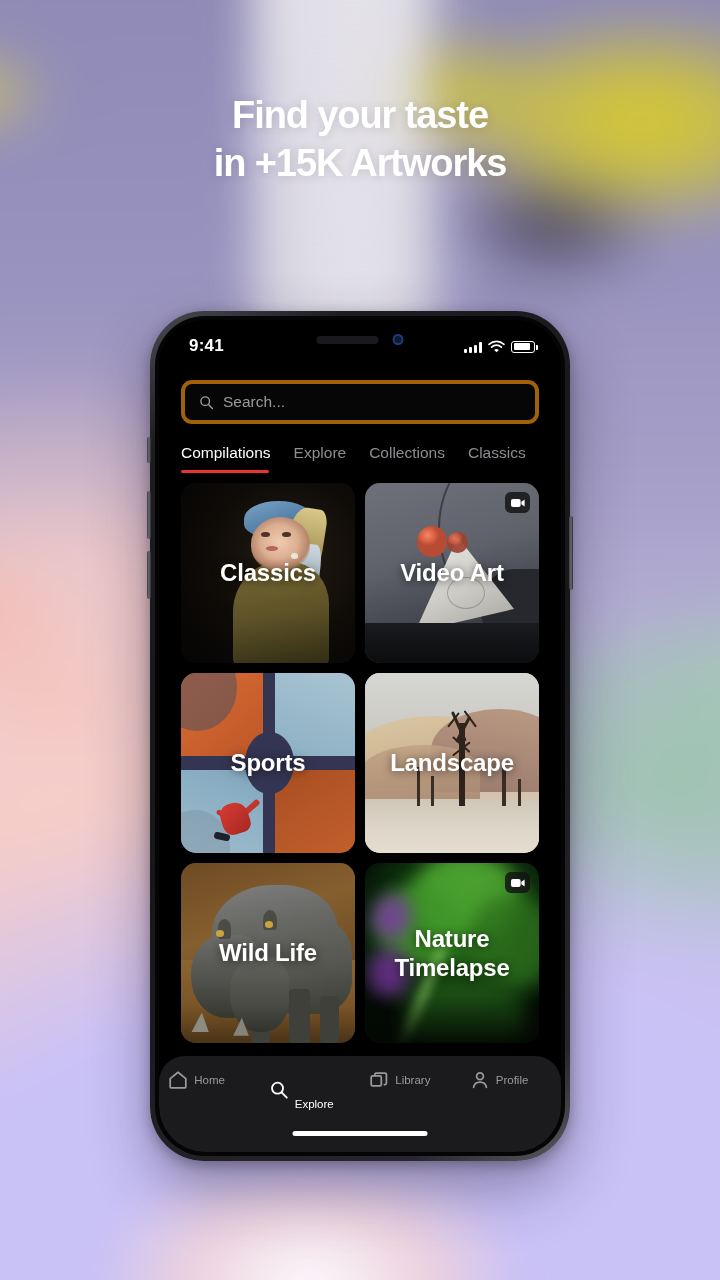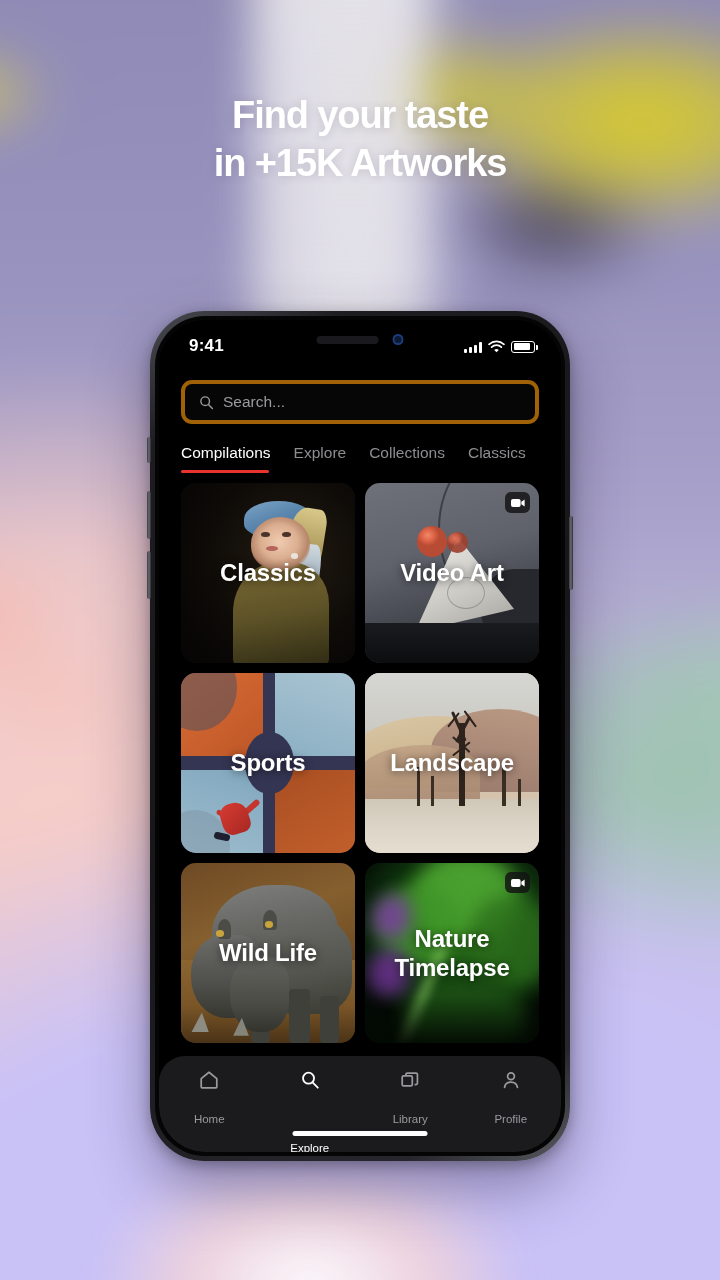--- a/index.html
+++ b/index.html
@@ -284,21 +284,21 @@
   .nt-stem { position:absolute; left:30%; bottom:-6%; width:6%; height:62%; background:#8fd16a; opacity:.55; filter:blur(5px); transform:rotate(22deg); }
   .nt-dark { position:absolute; left:0; right:0; bottom:0; height:26%; background:linear-gradient(180deg, rgba(4,12,4,0) 0%, rgba(2,8,2,0.9) 100%); }
 
   
   .tabbar {
     position:absolute; left:0; right:0; bottom:0; height:96px;
     background:#1b1b1d; border-radius:26px 26px 46px 46px;
     display:flex; align-items:flex-start; justify-content:space-around;
     padding-top:13px;
   }
-  .nav-item { display:flex; flex-direction:column; align-items:center; gap:22px; width:84px; }
+  .nav-item { display:flex; flex-direction:row; align-items:center; gap:5px; width:84px; }
   .nav-label { font-size:11.5px; color:#9a9a9e; }
   .nav-item.active .nav-label { color:#fff;margin-top:29px; }
   .nav-item.active svg { stroke:#fff; }
   .nav-item svg { stroke:#9a9a9e; }
   .home-ind {
     position:absolute; left:50%; transform:translateX(-50%); bottom:16px;
     width:135px; height:5px; border-radius:3px; background:#fff;
   }
   .grid-fade { position:absolute; left:0; right:0; bottom:96px; height:10px; background:linear-gradient(180deg, rgba(0,0,0,0), #000); }
 </style>

